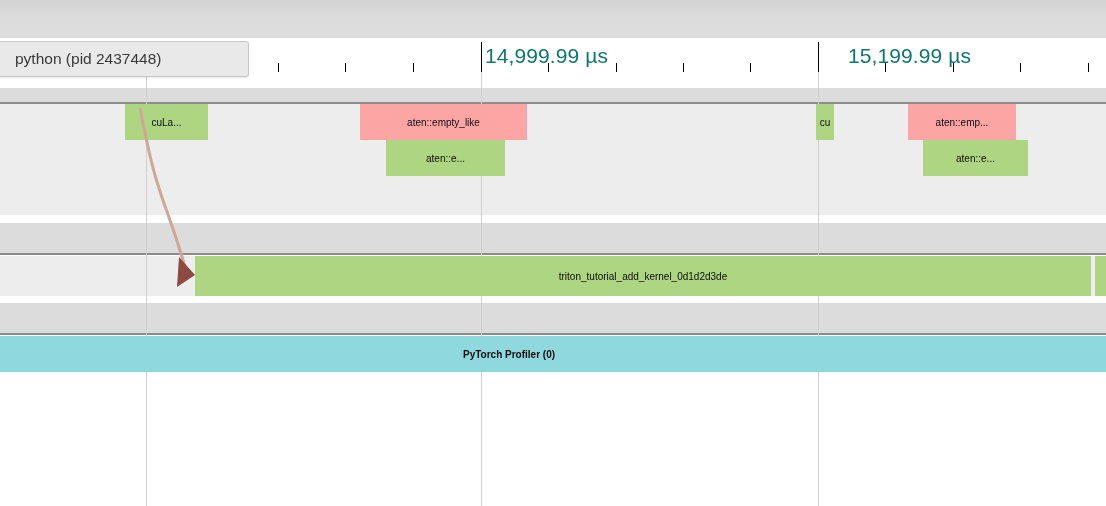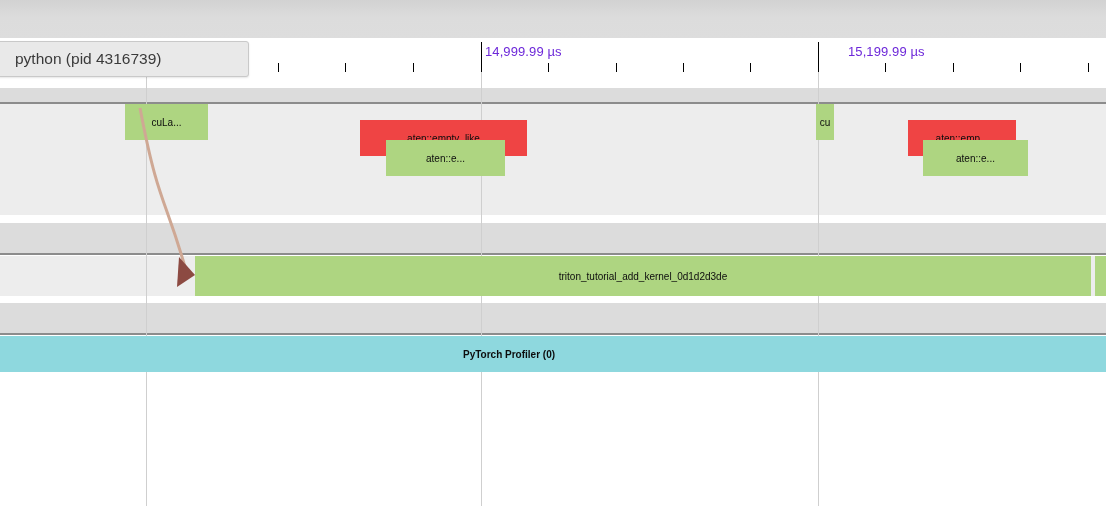--- a/index.html
+++ b/index.html
@@ -36,22 +36,22 @@
     position: absolute;
     bottom: 0;
     width: 1px;
     background: #000000;
   }
   .tick.minor { height: 9px; }
   .tick.major { height: 30px; }
   .tick-label {
     position: absolute;
     top: 6px;
-    font-size: 13px;
-    color: #6d28d9;
+    font-size: 21px;
+    color: #0f766e;
     white-space: nowrap;
     letter-spacing: 0.1px;
   }
 
   
   .proc-label {
     position: absolute;
     left: -3px; top: 41px;
     width: 252px; height: 36px;
     background: #e9e9e9;
@@ -110,21 +110,21 @@
     display: flex;
     align-items: center;
     justify-content: center;
     font-size: 10px;
     color: #0d0d0d;
     overflow: hidden;
     white-space: nowrap;
     z-index: 4;
   }
   .slice.green  { background: #aed581; }
-  .slice.violet { background: #ef4444; margin-top: 16px; }
+  .slice.violet { background: #fca5a5; }
   .slice.cyan   { background: #8ed8de; font-weight: bold; }
   .slice.cyan .slice-text { padding-right: 88px; }
 
   .slice-text { pointer-events: none; }
 
   
   .flow-svg {
     position: absolute;
     left: 0; top: 0;
     width: 1106px; height: 434px;
@@ -156,21 +156,21 @@
       <div class="tick major" style="left: 481px;"></div>
       <div class="tick major" style="left: 818px;"></div>
     </div>
   <div id="ruler-labels">
       <div class="tick-label" style="left: 485px;">14,999.99 µs</div>
       <div class="tick-label" style="left: 848px;">15,199.99 µs</div>
     </div>
 </div>
 
 <div class="proc-label">
-  <span>python (pid 4316739)</span>
+  <span>python (pid 2437448)</span>
 </div>
 
 <div class="timeline">
   <div id="bands">
       <div class="group-header" style="top: 16px; height: 16px;"></div>
       <div class="track" style="top: 32px; height: 111px;"></div>
       <div class="group-header" style="top: 151px; height: 32px;"></div>
       <div class="track" style="top: 184px; height: 40px;"></div>
       <div class="group-header" style="top: 231px; height: 32px;"></div>
       <div class="track" style="top: 264px; height: 36px;"></div>

